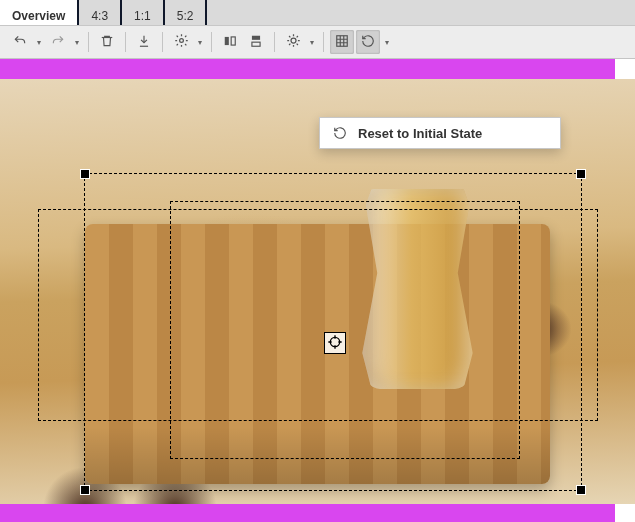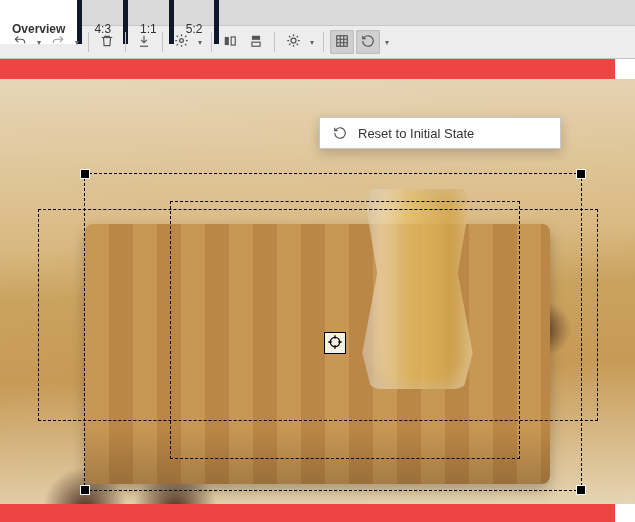--- a/index.html
+++ b/index.html
@@ -1,30 +1,30 @@
 <!DOCTYPE html>
 <html><head>
 <meta charset="utf-8">
 <style>
   * { box-sizing: border-box; margin: 0; padding: 0; }
   html, body { width: 635px; height: 522px; overflow: hidden; font-family: Arial, sans-serif; font-size: 12px; }
   body { background: #fff; }
 
   .tab-bar { display: flex; background: #dadada; border-bottom: 1px solid #c7c7c7; height: 26px; }
-  .tab { padding: 22px 12px; font-size: 12px; color: #333; cursor: pointer; border-right: 5px solid #0f172a; }
+  .tab { padding: 9px 12px; font-size: 12px; color: #333; cursor: pointer; border-right: 2px solid #0f172a; }
   .tab.active { background: #fff; font-weight: bold; }
 
   .toolbar { display: flex; align-items: center; background: #ededed; height: 33px; border-bottom: 1px solid #c4c4c4; padding: 0 8px; gap: 2px; }
   .tb-btn { width: 24px; height: 24px; display: flex; align-items: center; justify-content: center; cursor: pointer; border-radius: 2px; color: #555; font-size: 14px; }
   .tb-btn.disabled { opacity: .55; cursor: default; }
   .tb-btn.active { background: #d0d0d0; box-shadow: inset 0 0 2px rgba(0,0,0,.3); }
   .tb-sep { width: 1px; height: 20px; background: #c4c4c4; margin: 0 4px; }
   .tb-caret { width: 10px; font-size: 8px; color: #666; display:flex; align-items:center; justify-content:center; cursor:pointer; }
 
-  .canvas-wrap { position: relative; width: 615px; height: 463px; background: #ef4444; }
+  .canvas-wrap { position: relative; width: 615px; height: 463px; background: #d946ef; font-weight: bold; }
   .photo {
     position: absolute; left: 0; top: 20px; width: 635px; height: 425px;
     background:
       radial-gradient(ellipse 180px 140px at 420px 250px, rgba(217,179,94,.9), rgba(217,179,94,0) 70%),
       radial-gradient(ellipse 120px 90px at 250px 200px, #d8b47a, rgba(216,180,122,0) 75%),
       radial-gradient(ellipse 60px 60px at 85px 430px, #4a2f20, transparent 70%),
       radial-gradient(ellipse 60px 60px at 175px 430px, #4a2f20, transparent 70%),
       radial-gradient(ellipse 45px 40px at 540px 250px, #5a3a28, transparent 70%),
       linear-gradient(178deg, #e7d6b8 0%, #d9b981 38%, #caa25f 50%, #c79a56 68%, #e6d5b4 100%);
   }

